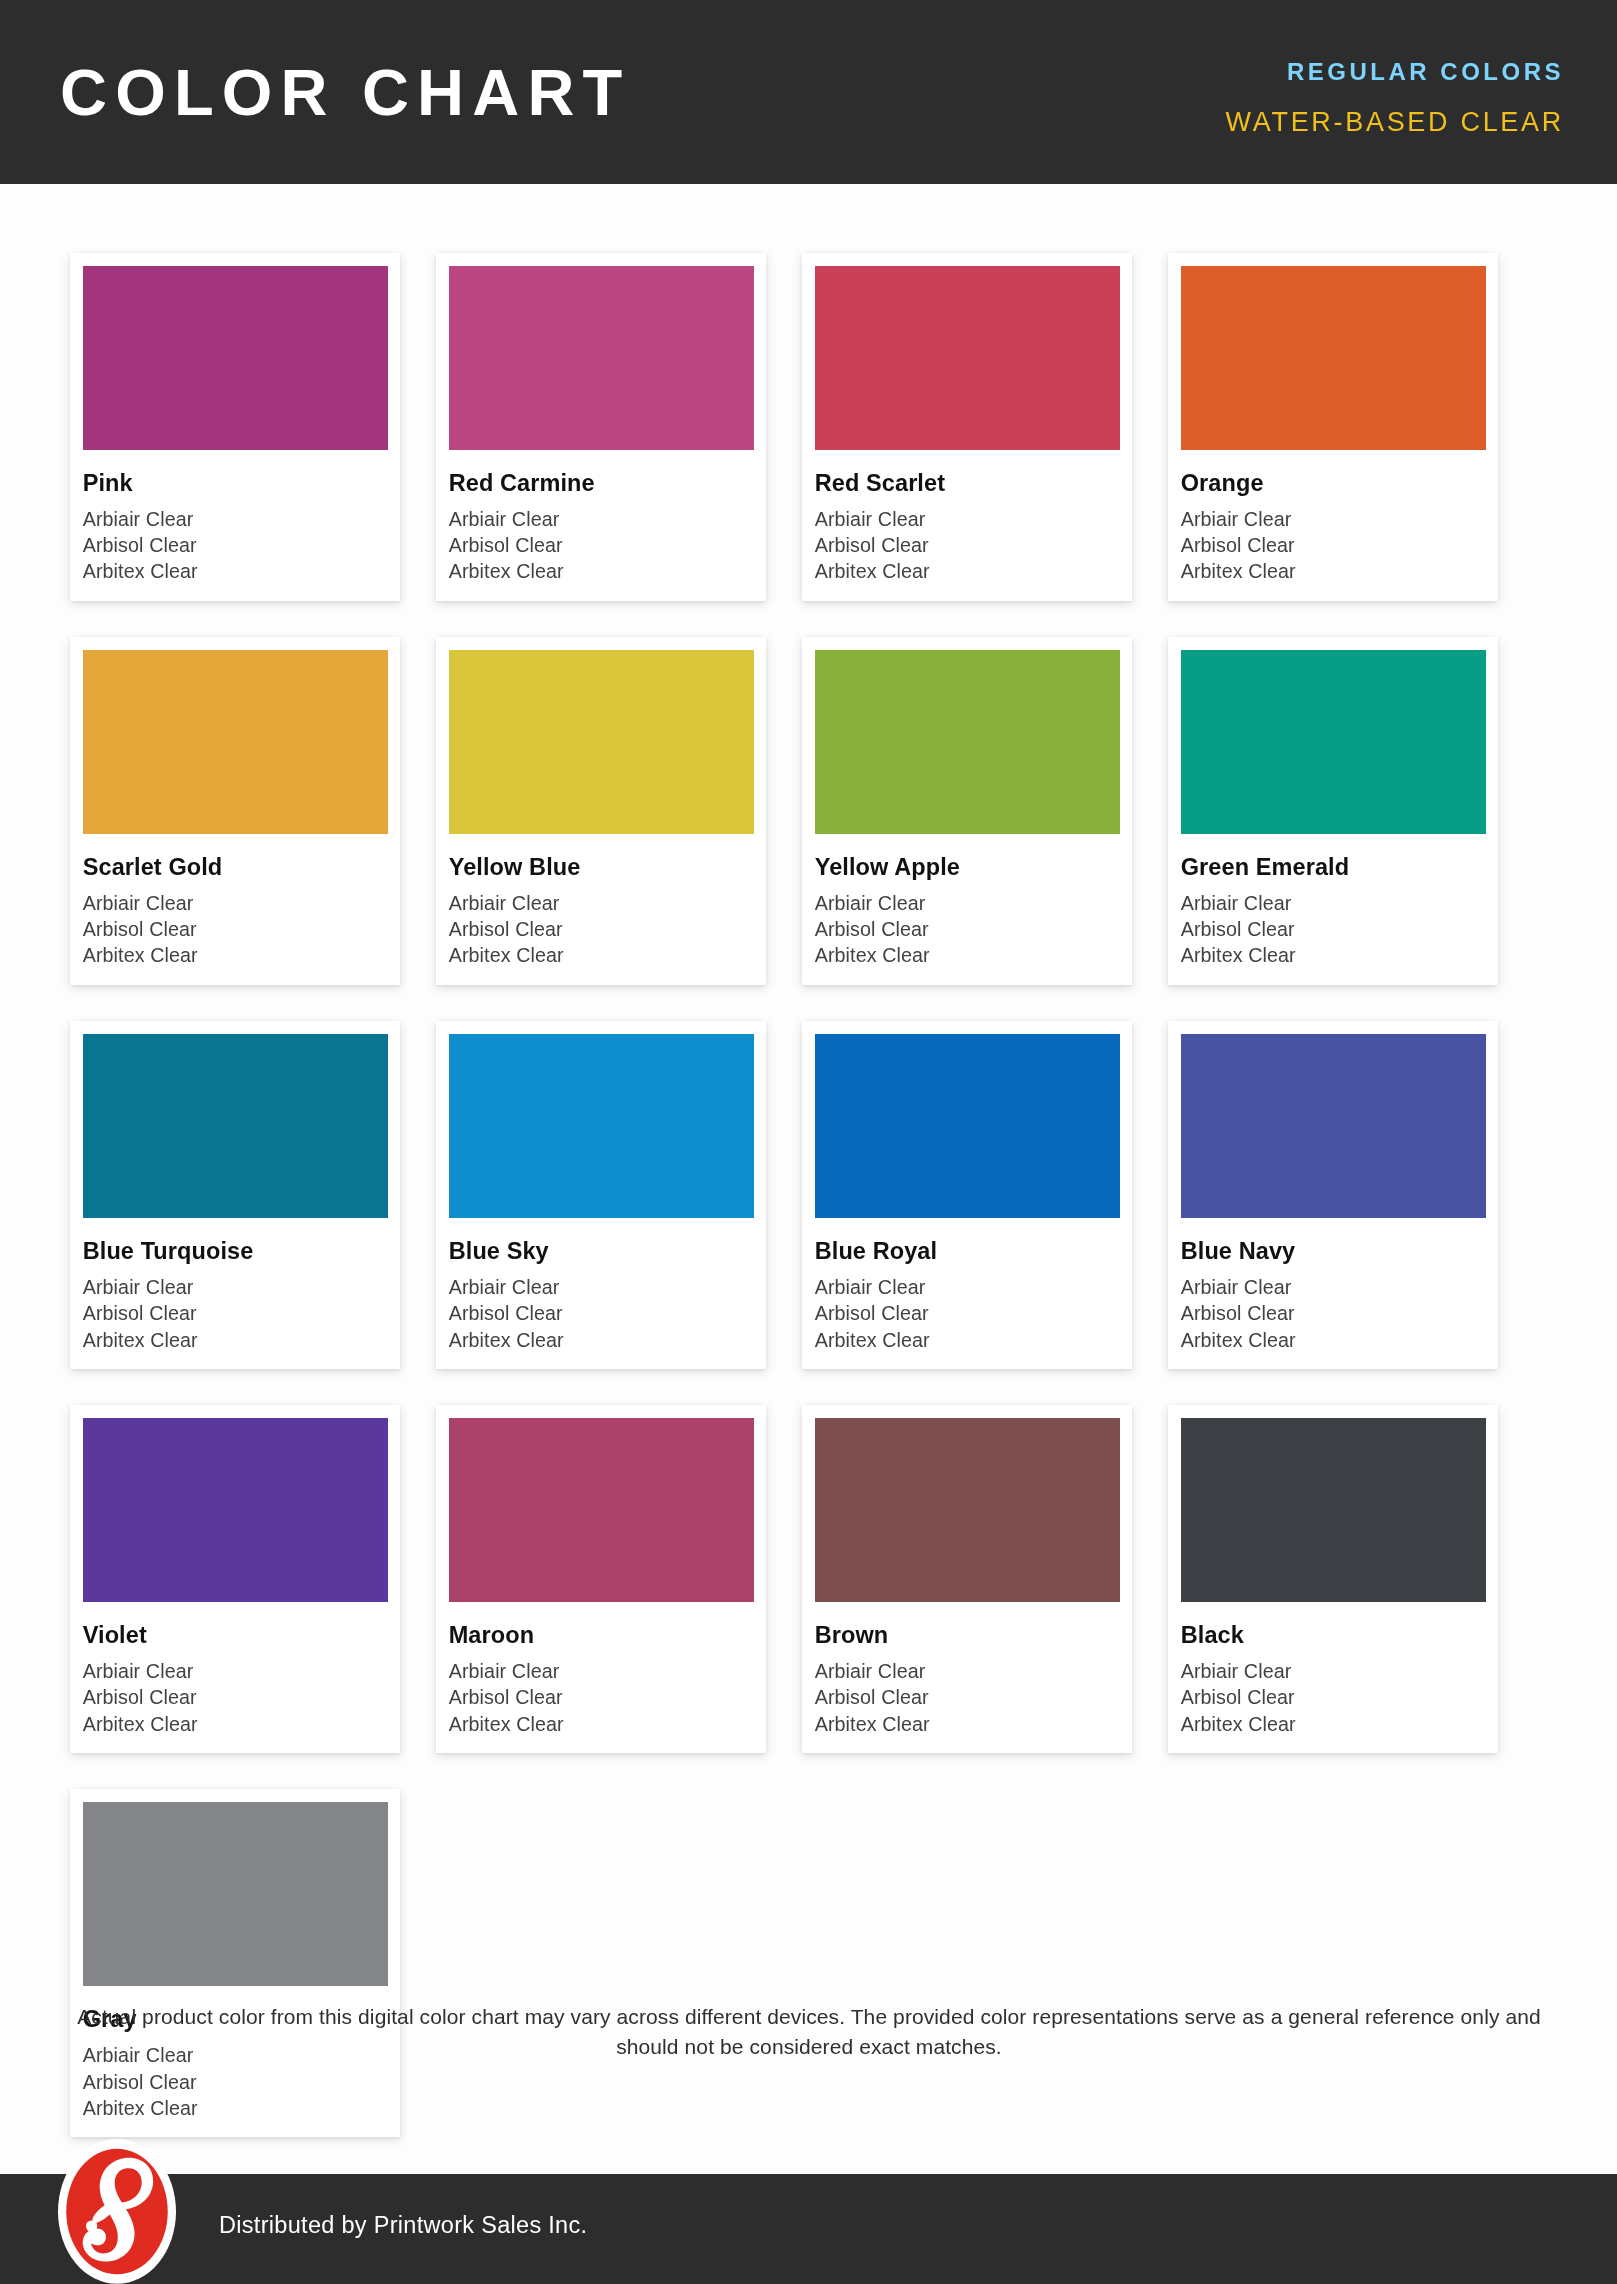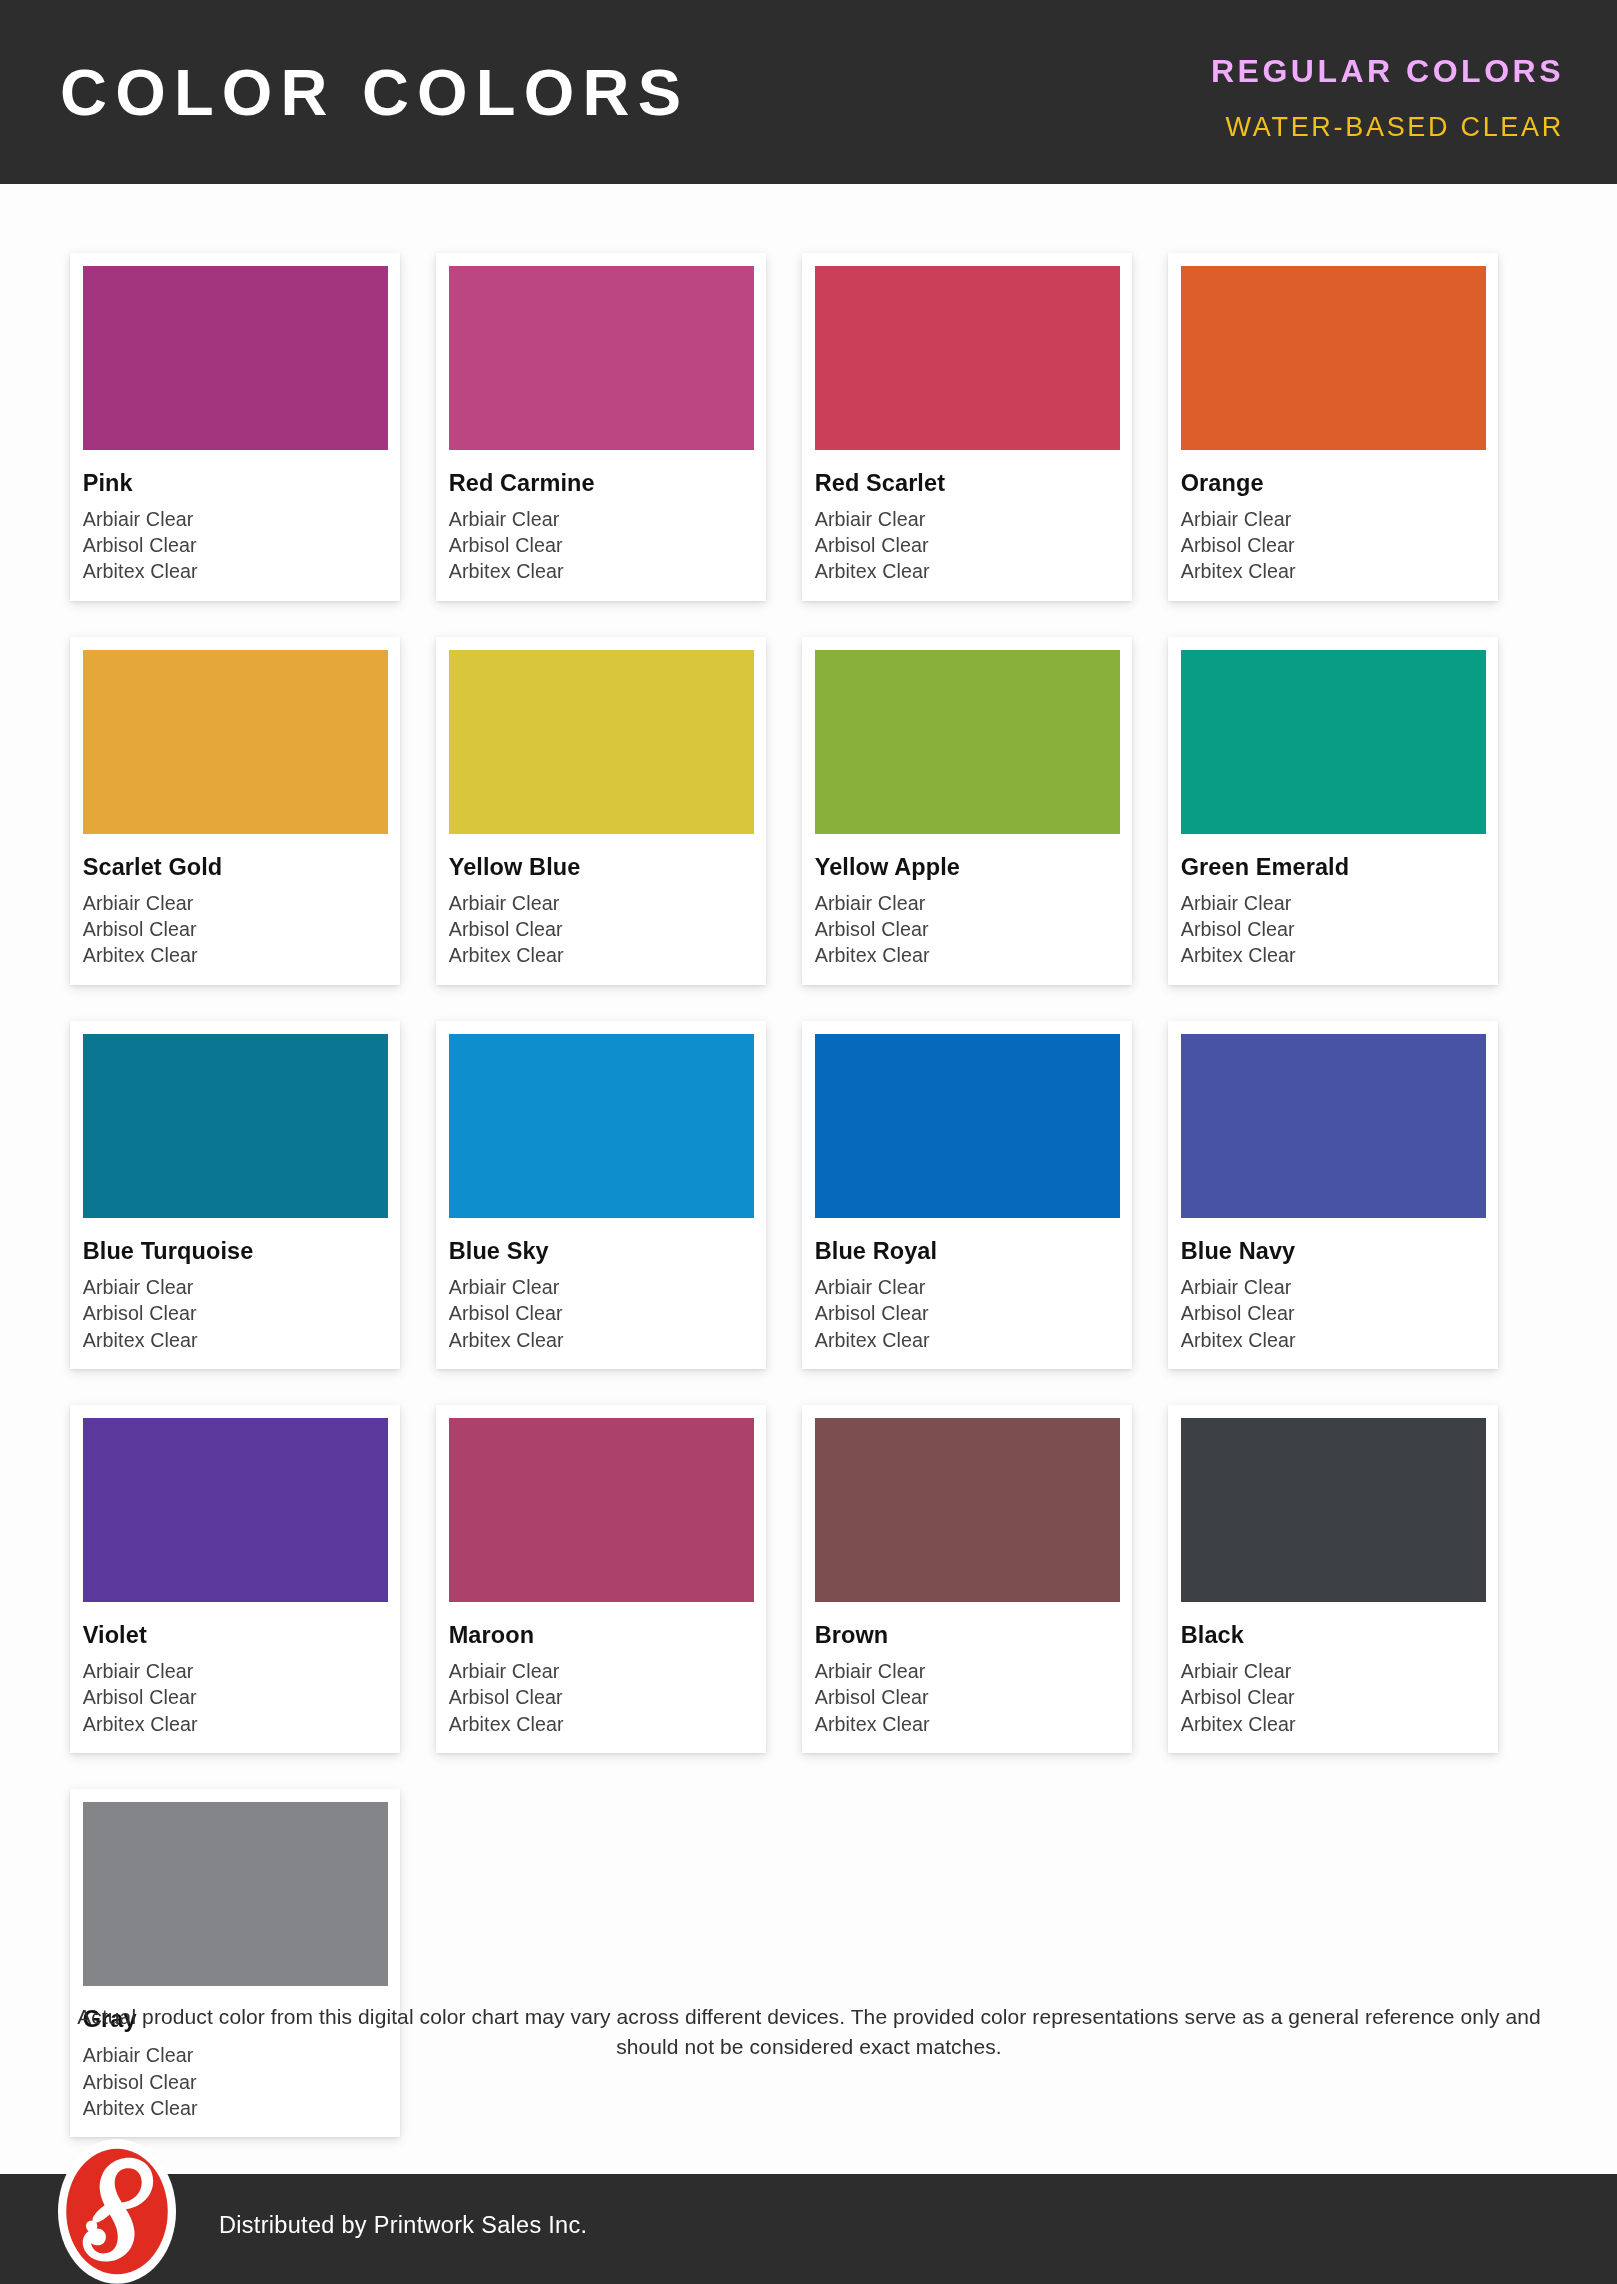--- a/index.html
+++ b/index.html
@@ -21,22 +21,22 @@
   }
   .header-title {
     color:#ffffff;
     font-size:65px;
     font-weight:bold;
     letter-spacing:8.2px;
     line-height:1;
   }
   .header-right { text-align:right; line-height:1; padding-bottom:2.5px; }
   .header-sub1 {
-    color:#f0abfc;
-    font-size:32px;
+    color:#7dd3fc;
+    font-size:24px;
     font-weight:bold;
     letter-spacing:3.5px;
     line-height:1.12;
     margin-top:16px;
   }
   .header-sub2 {
     color:#f2bf1b;
     font-size:27px;
     font-weight:normal;
     letter-spacing:2.7px;
@@ -116,21 +116,21 @@
     left:58px; top:2139px;
     width:118px; height:145px;
   }
 </style>
 </head>
 <body>
 
 <div class="page">
 
   <div class="header">
-    <div class="header-title">COLOR COLORS</div>
+    <div class="header-title">COLOR CHART</div>
     <div class="header-right">
       <div class="header-sub1">REGULAR COLORS</div>
       <div class="header-sub2">WATER-BASED CLEAR</div>
     </div>
   </div>
 
   <div class="grid" id="swatch-grid">
       <div class="card">
         <div class="swatch" style="background: rgb(163, 53, 127);"></div>
         <div class="card-name">Pink</div>

